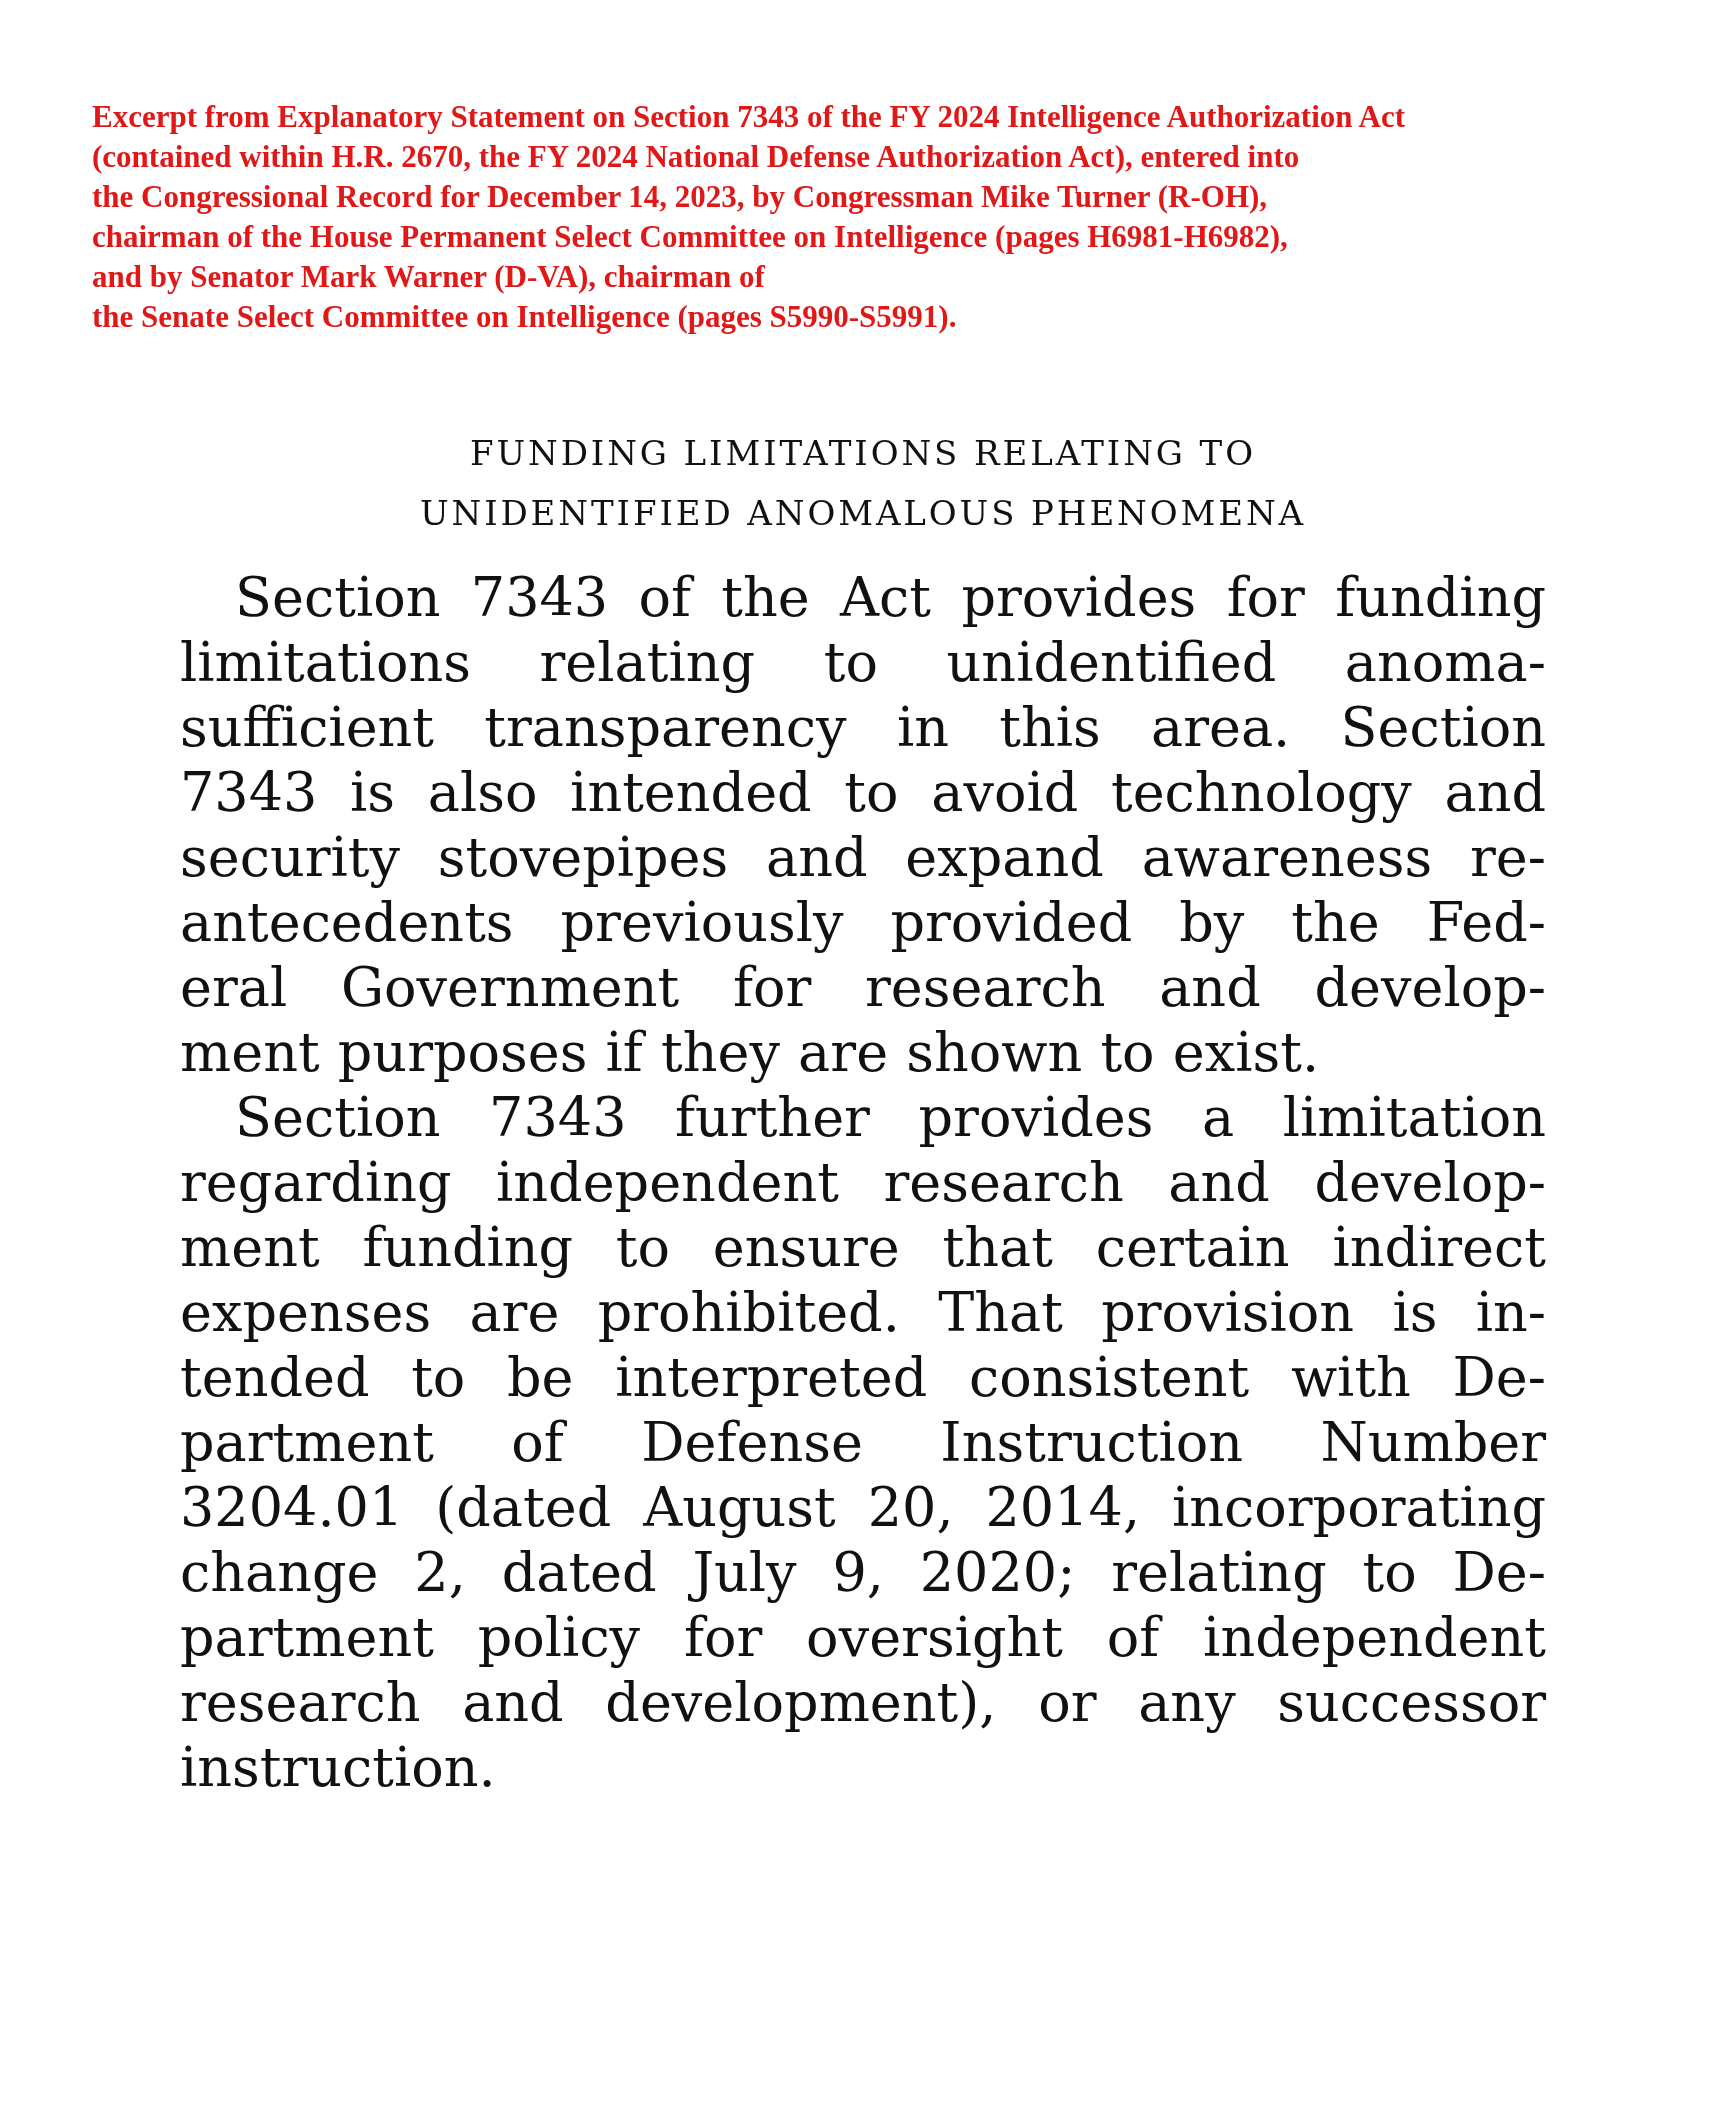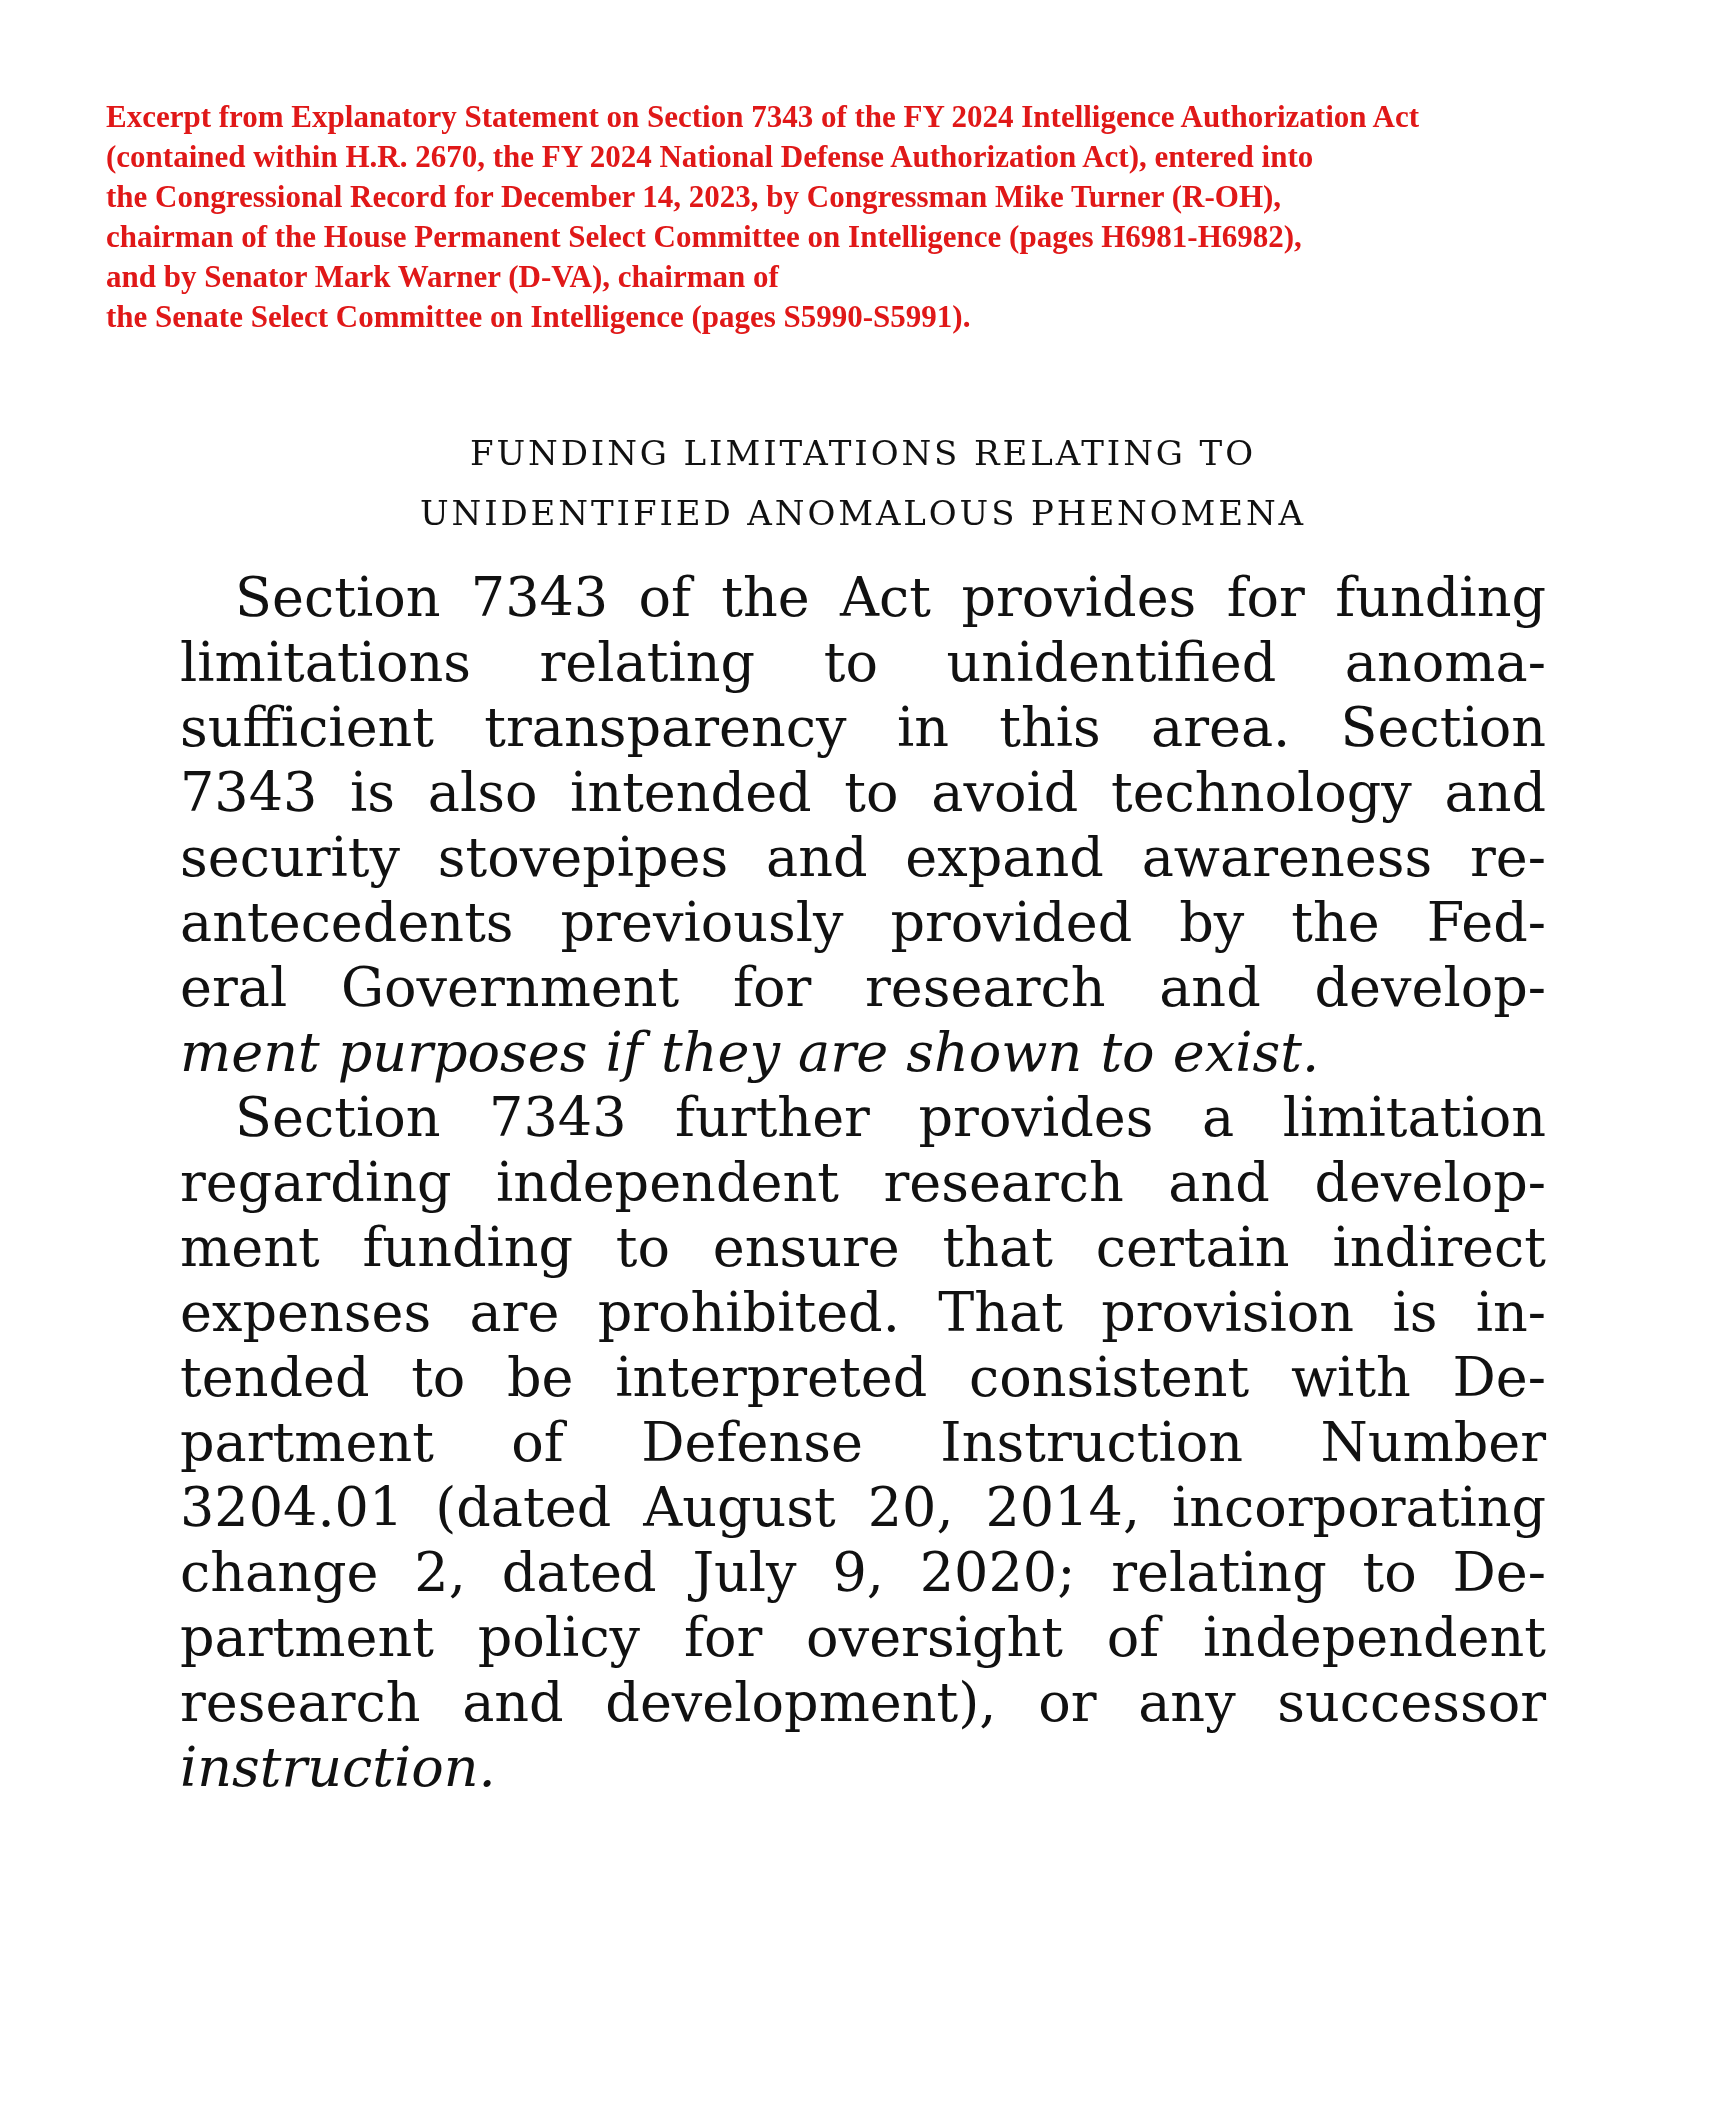--- a/index.html
+++ b/index.html
@@ -6,21 +6,21 @@
   .page {
     position: relative;
     width: 1730px;
     height: 2109px;
     background: var(--page-bg, #ffffff);
     overflow: hidden;
     font-family: "DejaVu Serif", serif;
   }
   .red-note {
     position: absolute;
-    left: 106px;
+    left: 92px;
     top: 97px;
     width: 1564px;
     font-family: "Liberation Serif", serif;
     font-weight: bold;
     font-size: 31px;
     line-height: 40px;
     color: var(--accent-red, #e01818);
     text-align: left;
   }
   .red-note .note-line { white-space: nowrap; }
@@ -47,21 +47,21 @@
     font-size: 54px;
     line-height: 65px;
     color: var(--ink, #111111);
   }
   .body-line {
     text-align: justify;
     text-align-last: justify;
     word-spacing: 1px;
   }
   .body-line.first-line { text-indent: 55px; }
-  .body-line.end-line { text-align-last: left; font-style: italic; }
+  .body-line.end-line { text-align-last: left; }
 </style>
 </head>
 <body>
 
 <div class="page">
 
   <div class="red-note">
     <div class="note-line">Excerpt from Explanatory Statement on Section 7343 of the FY 2024 Intelligence Authorization Act</div>
     <div class="note-line">(contained within H.R. 2670, the FY 2024 National Defense Authorization Act), entered into</div>
     <div class="note-line">the Congressional Record for December 14, 2023, by Congressman Mike Turner (R-OH),</div>

